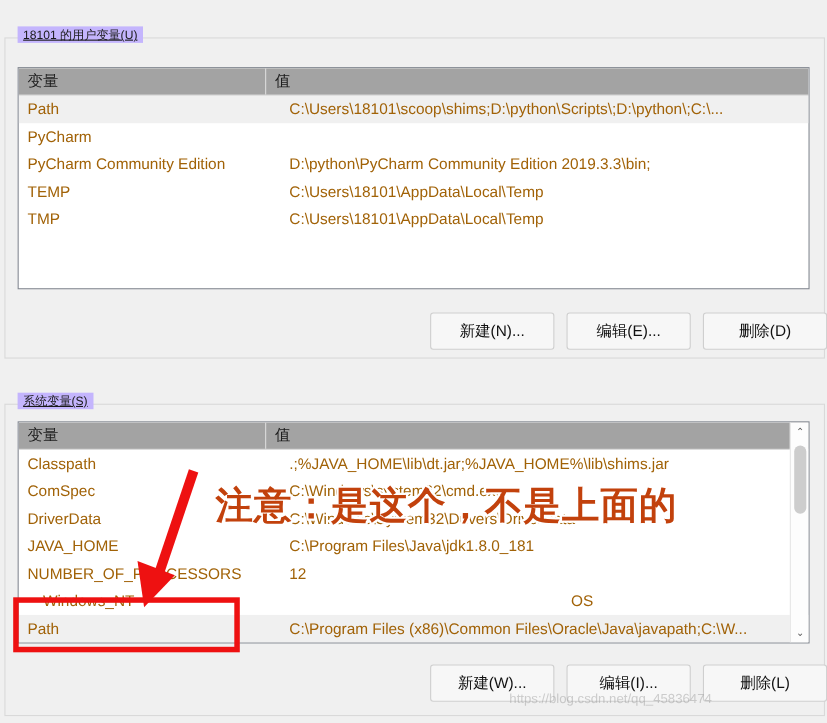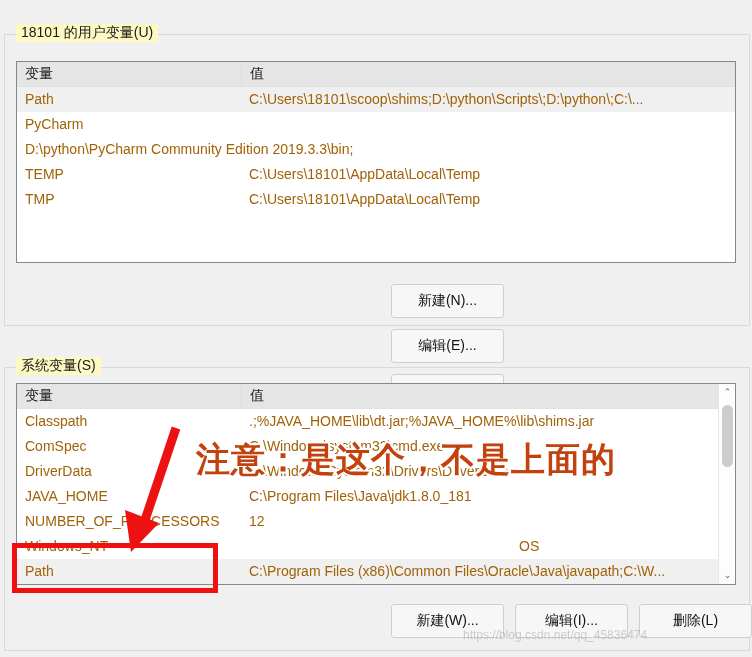--- a/index.html
+++ b/index.html
@@ -20,25 +20,26 @@
   
   .groupbox {
     position: absolute;
     border: 1px solid #d9d9d9;
     background: transparent;
   }
   .group-title {
     position: absolute;
     top: -11px;
     left: 11px;
-    background: #fef9c3;
+    background: #c4b5fd;
     padding: 0 5px;
-    font-size: 14px;
+    font-size: 11px;
     color: #1a1a1a;
     white-space: nowrap;
+    text-decoration: underline;
   }
 
   #user-group  { left: 4px;  top: 34px;  width: 744px; height: 290px; }
   #system-group{ left: 4px;  top: 367px; width: 744px; height: 282px; }
 
   
   .listpanel {
     position: absolute;
     background: #ffffff;
     border: 1px solid #828790;
@@ -49,21 +50,21 @@
   #system-list { left: 16px; top: 383px; width: 720px; height: 202px; }
 
   .list-inner {
     position: absolute;
     left: 0; top: 0; right: 0; bottom: 0;
   }
 
   .hdr {
     display: flex;
     height: 25px;
-    background: #e5e5e5;
+    background: #a3a3a3;
     border-bottom: 1px solid #e2e2e2;
     box-sizing: border-box;
   }
   .hdr-cell {
     display: flex;
     align-items: center;
     padding-left: 8px;
     font-size: 14px;
     color: #1a1a1a;
     box-sizing: border-box;
@@ -82,21 +83,21 @@
   .cell {
     padding-left: 8px;
     font-size: 14px;
     color: #a16207;
     white-space: nowrap;
     overflow: hidden;
     box-sizing: border-box;
     line-height: 25px;
   }
   .cell.var { width: 224px; }
-  .cell.val { flex: 1; }
+  .cell.val { flex: 1; margin-left: 14px; }
 
   
   .scrollbar {
     position: absolute;
     top: 0; right: 0;
     width: 17px;
     height: 100%;
     background: #fdfdfd;
     border-left: 1px solid #e6e6e6;
     box-sizing: border-box;
@@ -120,21 +121,21 @@
     background: #cdcdcd;
     border-radius: 6px;
   }
 
   
   .btnrow {
     position: absolute;
     display: flex;
     gap: 11px;
   }
-  #user-buttons   { left: 391px; top: 284px; flex-direction: column; }
+  #user-buttons   { left: 391px; top: 284px; }
   #system-buttons { left: 391px; top: 604px; align-items: flex-end; }
 
   .btn {
     width: 113px;
     height: 34px;
     background: #f7f7f7;
     border: 1px solid #cfcfcf;
     border-radius: 3px;
     font-family: "Liberation Sans", "DejaVu Sans", sans-serif;
     font-size: 14px;
@@ -203,20 +204,21 @@
     </div>
     <div class="rows" id="user-rows">
         <div class="row sel">
           <div class="cell var">Path</div>
           <div class="cell val">C:\Users\18101\scoop\shims;D:\python\Scripts\;D:\python\;C:\...</div>
         </div>
         <div class="row">
           <div class="cell var">PyCharm</div>
         </div>
         <div class="row">
+          <div class="cell var">PyCharm Community Edition</div>
           <div class="cell val">D:\python\PyCharm Community Edition 2019.3.3\bin;</div>
         </div>
         <div class="row">
           <div class="cell var">TEMP</div>
           <div class="cell val">C:\Users\18101\AppData\Local\Temp</div>
         </div>
         <div class="row">
           <div class="cell var">TMP</div>
           <div class="cell val">C:\Users\18101\AppData\Local\Temp</div>
         </div>

